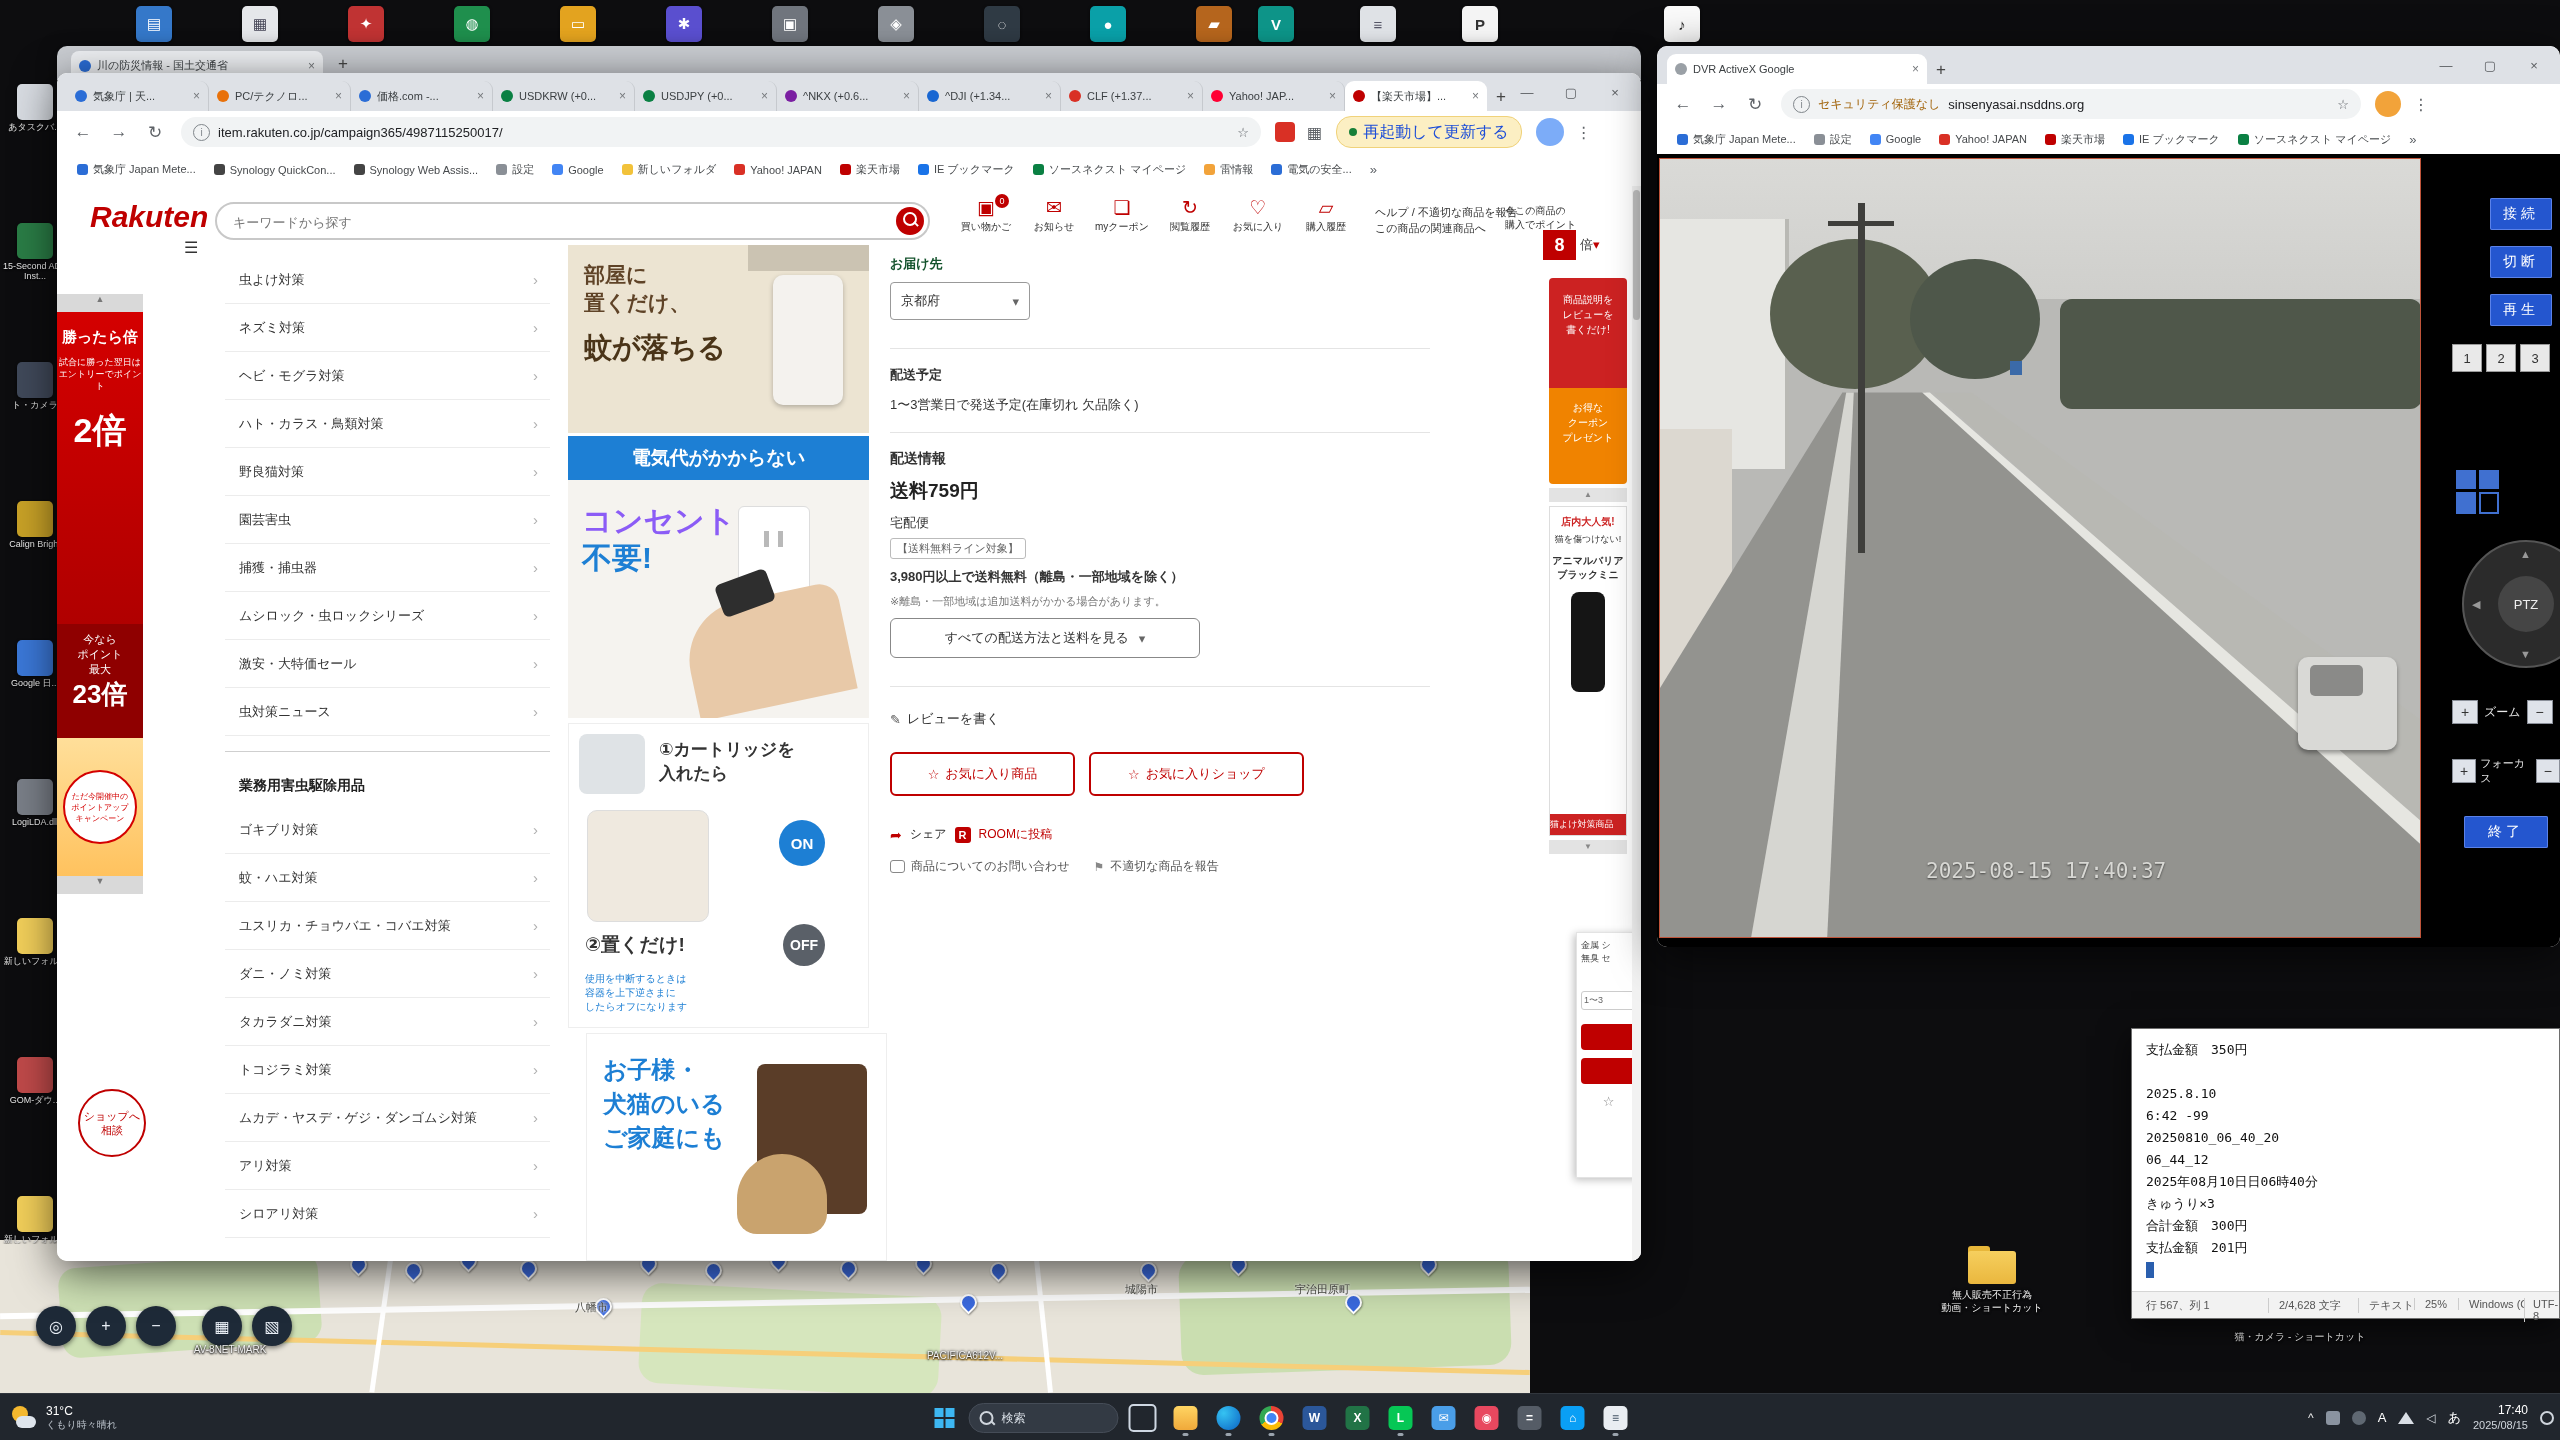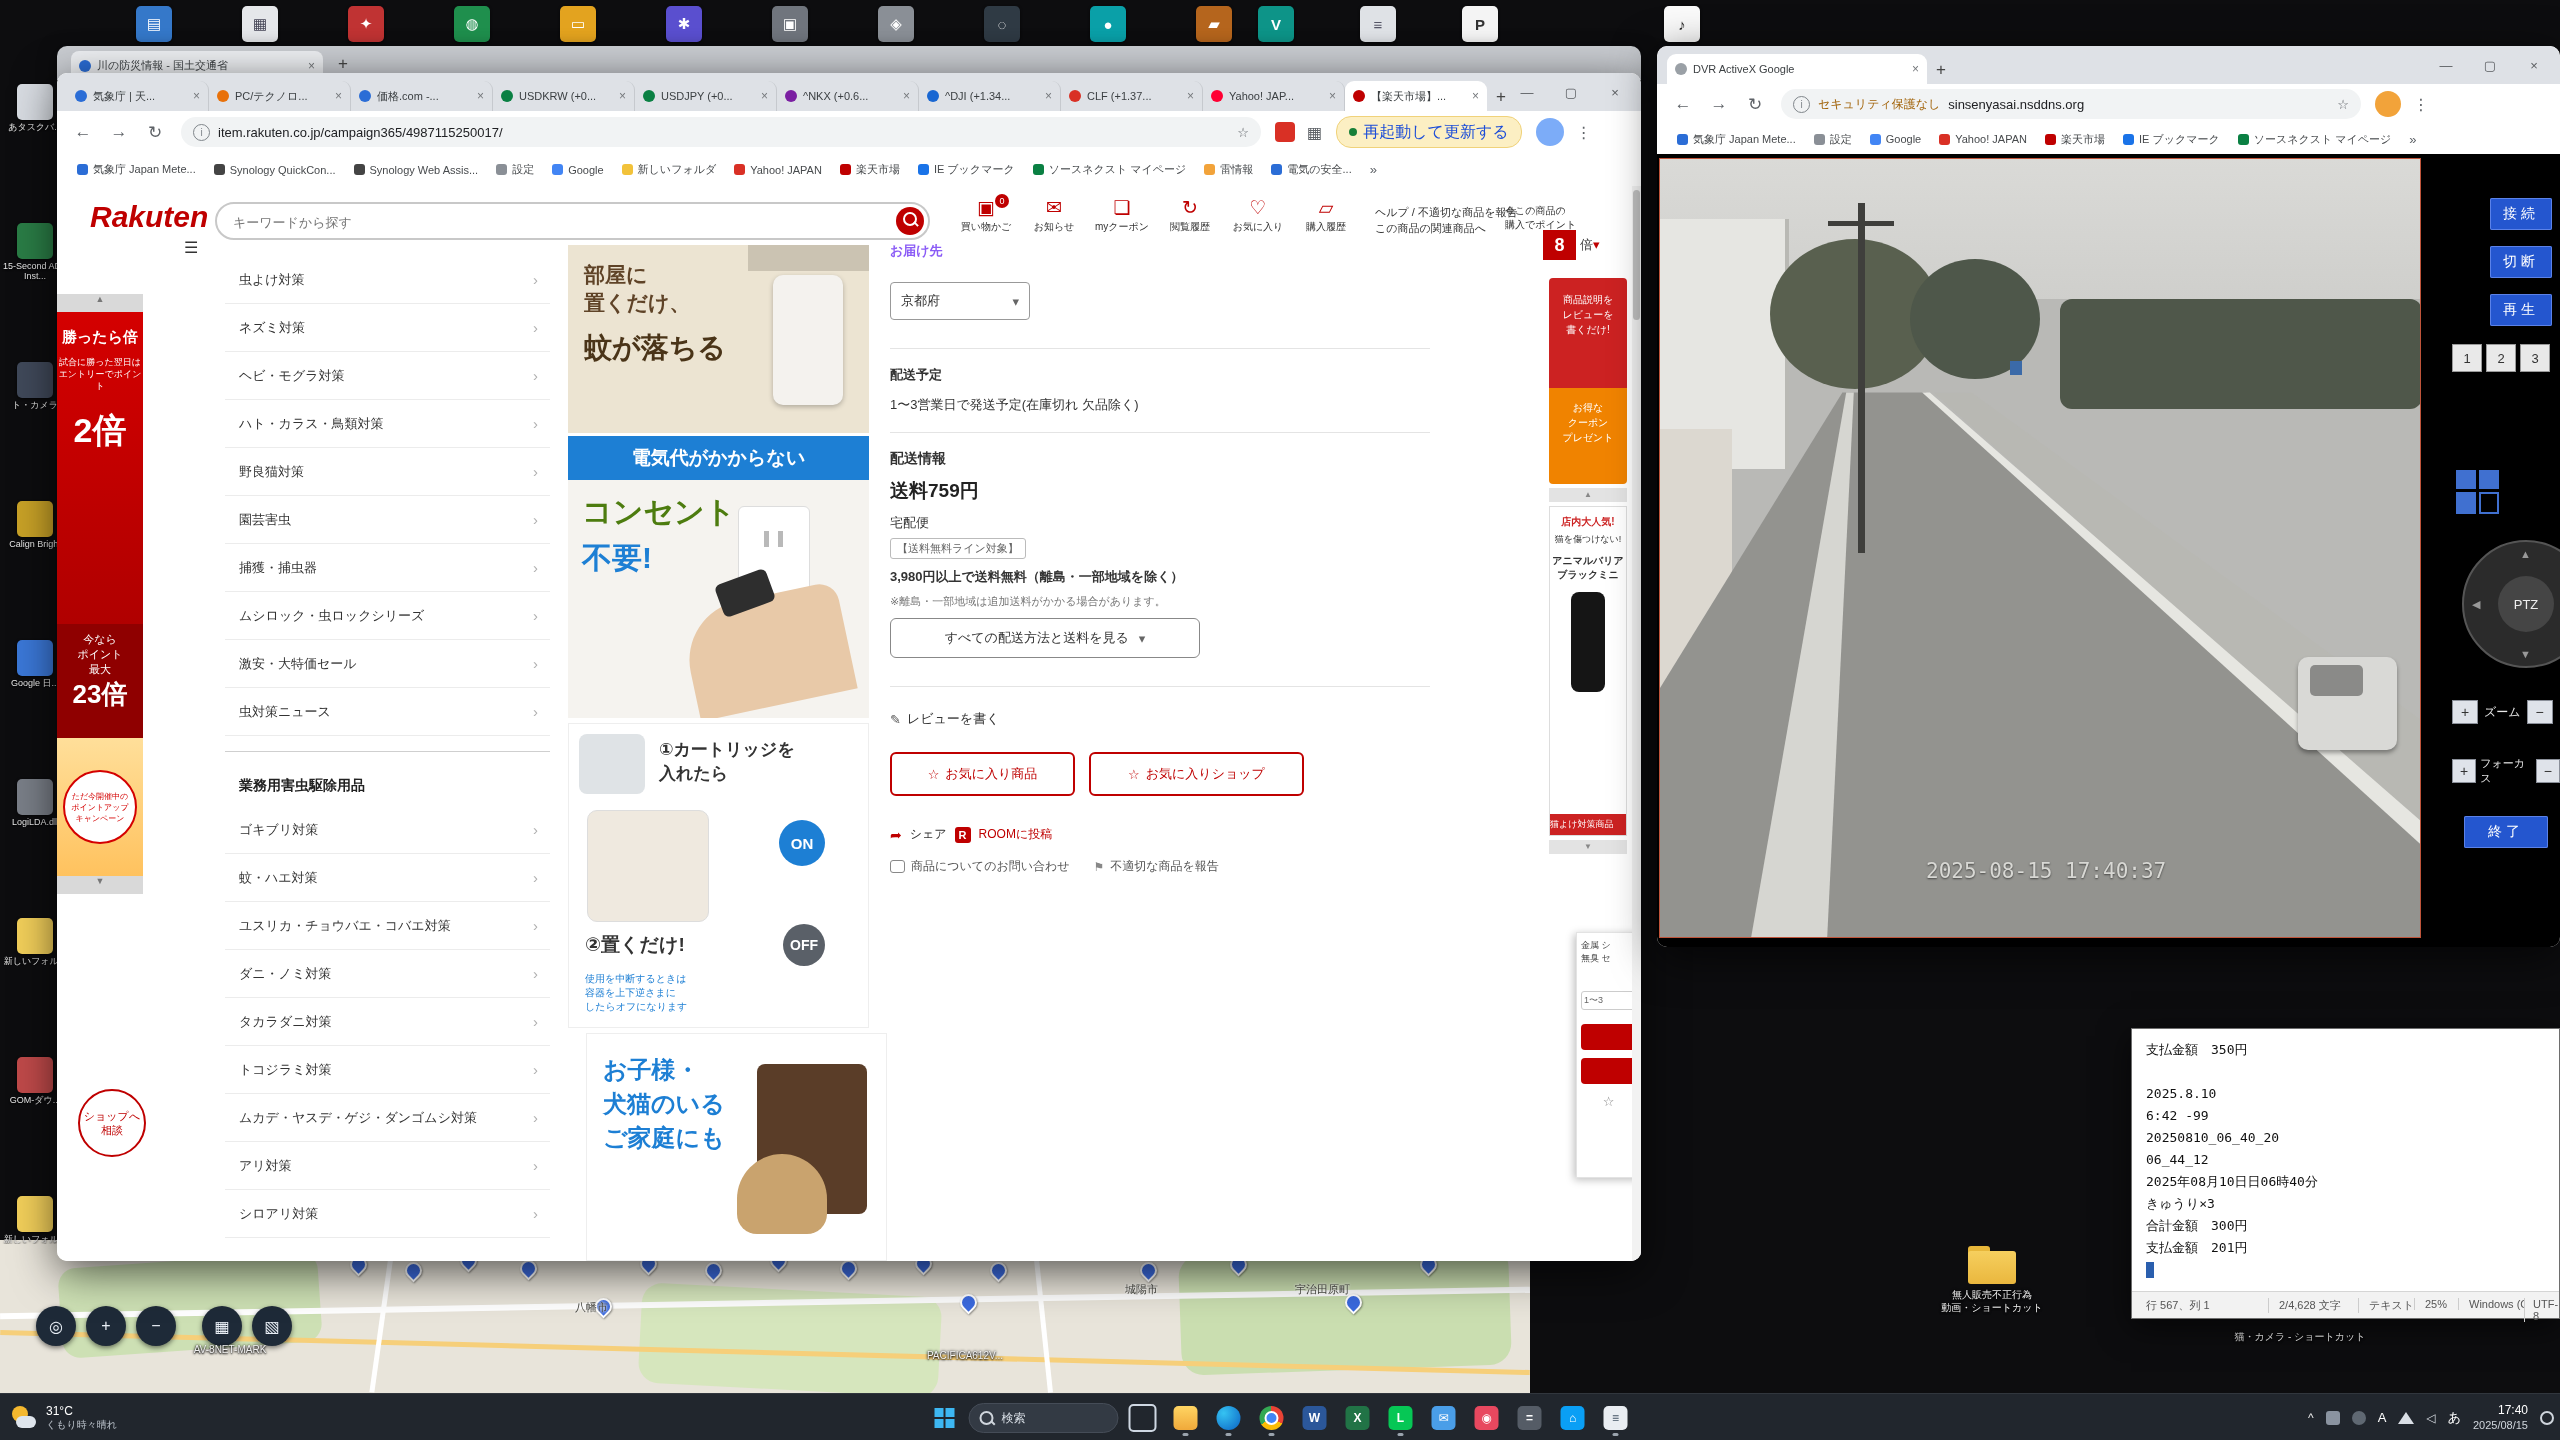--- a/index.html
+++ b/index.html
@@ -449,21 +449,21 @@
 
     <div class="abs" style="left:511px;top:59px;width:301px;height:188px;background:#ece4d2;overflow:hidden">
       <div style="position:absolute;left:16px;top:16px;font-size:21px;font-weight:bold;color:#5f4327">部屋に</div>
       <div style="position:absolute;left:16px;top:44px;font-size:21px;font-weight:bold;color:#5f4327">置くだけ、</div>
       <div style="position:absolute;left:16px;top:84px;font-size:28px;font-weight:bold;color:#4a3418">蚊が落ちる</div>
       <div class="scene" style="left:205px;top:30px;width:70px;height:130px;background:#f4f2ee;border-radius:10px;box-shadow:0 2px 5px rgba(0,0,0,.25)"></div>
       <div class="scene" style="left:180px;top:0;width:121px;height:26px;background:#cbc3b2"></div>
     </div>
     <div class="abs" style="left:511px;top:250px;width:301px;height:282px;background:#f5f3ef;overflow:hidden">
       <div style="height:44px;background:#1d7fd4;color:#fff;font-size:19px;font-weight:bold;display:flex;align-items:center;justify-content:center">電気代がかからない</div>
-      <div style="position:absolute;left:14px;top:56px;font-size:30px;font-weight:bold;color:#4d7c0f">コンセント</div>
+      <div style="position:absolute;left:14px;top:65px;font-size:30px;font-weight:bold;color:#8b5cf6">コンセント</div>
       <div style="position:absolute;left:14px;top:102px;font-size:30px;font-weight:bold;color:#1d7fd4">不要!</div>
       <div class="scene" style="left:170px;top:70px;width:70px;height:110px;background:#fff;border:1px solid #ddd;border-radius:6px"></div>
       <div class="scene" style="left:196px;top:95px;width:5px;height:16px;background:#b9b9b9"></div>
       <div class="scene" style="left:210px;top:95px;width:5px;height:16px;background:#b9b9b9"></div>
       <div class="scene" style="left:120px;top:160px;width:160px;height:110px;background:#e8c9a8;border-radius:60px 20px 0 0;transform:rotate(-12deg)"></div>
       <div class="scene" style="left:150px;top:140px;width:54px;height:34px;background:#2e2e2e;border-radius:6px;transform:rotate(-20deg)"></div>
     </div>
     <div class="abs" style="left:511px;top:537px;width:301px;height:305px;background:#fff;border:1px solid #eee;box-sizing:border-box;overflow:hidden">
       <div style="position:absolute;left:90px;top:14px;font-size:17px;font-weight:bold;color:#333">①カートリッジを</div>
       <div style="position:absolute;left:90px;top:38px;font-size:17px;font-weight:bold;color:#333">入れたら</div>
@@ -479,21 +479,21 @@
       </div>
     </div>
     <div class="abs" style="left:529px;top:847px;width:301px;height:228px;background:#fff;border:1px solid #eee;box-sizing:border-box;overflow:hidden">
       <div style="position:absolute;left:16px;top:20px;font-size:24px;font-weight:bold;color:#1d7fd4">お子様・</div>
       <div style="position:absolute;left:16px;top:54px;font-size:24px;font-weight:bold;color:#1d7fd4">犬猫のいる</div>
       <div style="position:absolute;left:16px;top:88px;font-size:24px;font-weight:bold;color:#1d7fd4">ご家庭にも</div>
       <div class="scene" style="left:170px;top:30px;width:110px;height:150px;background:#5a3d28;border-radius:8px"></div>
       <div class="scene" style="left:150px;top:120px;width:90px;height:80px;background:#c9a36e;border-radius:45px 45px 20px 20px"></div>
     </div>
 
-    <div class="abs" style="left:833px;top:56px;font-size:13px;font-weight:bold;color:#8b5cf6">お届け先</div>
+    <div class="abs" style="left:833px;top:69px;font-size:13px;font-weight:bold;color:#14532d">お届け先</div>
     <div class="abs" style="left:833px;top:96px;width:140px;height:38px;border:1px solid #999;border-radius:4px;display:flex;align-items:center;justify-content:space-between;padding:0 10px;box-sizing:border-box;font-size:13px;color:#333">
       <span>京都府</span>
         <span style="color:#666">▾</span>
     </div>
     <div class="hr" style="left:833px;top:162px;width:540px"></div>
     <div class="abs" style="left:833px;top:180px;font-size:13px;font-weight:bold;color:#333">配送予定</div>
     <div class="abs" style="left:833px;top:210px;font-size:13px;color:#333">1〜3営業日で発送予定(在庫切れ 欠品除く)</div>
     <div class="hr" style="left:833px;top:246px;width:540px"></div>
     <div class="abs" style="left:833px;top:264px;font-size:14px;font-weight:bold;color:#333">配送情報</div>
     <div class="abs" style="left:833px;top:292px;font-size:19px;font-weight:bold;color:#222">送料759円</div>

